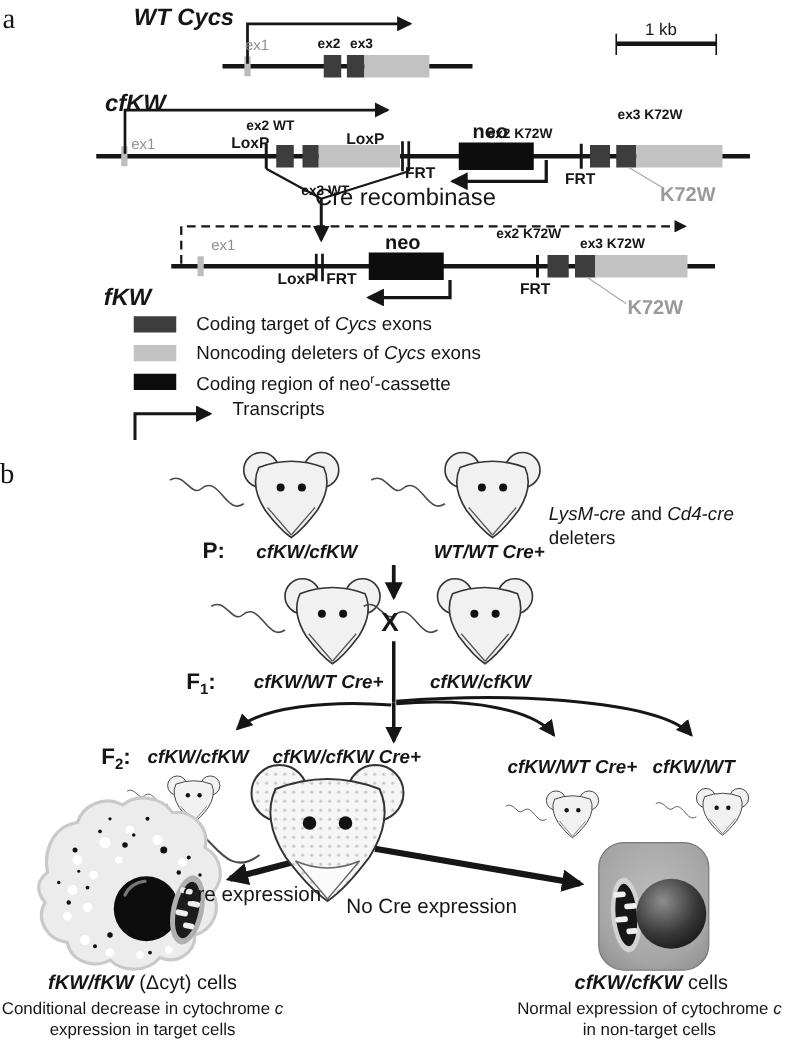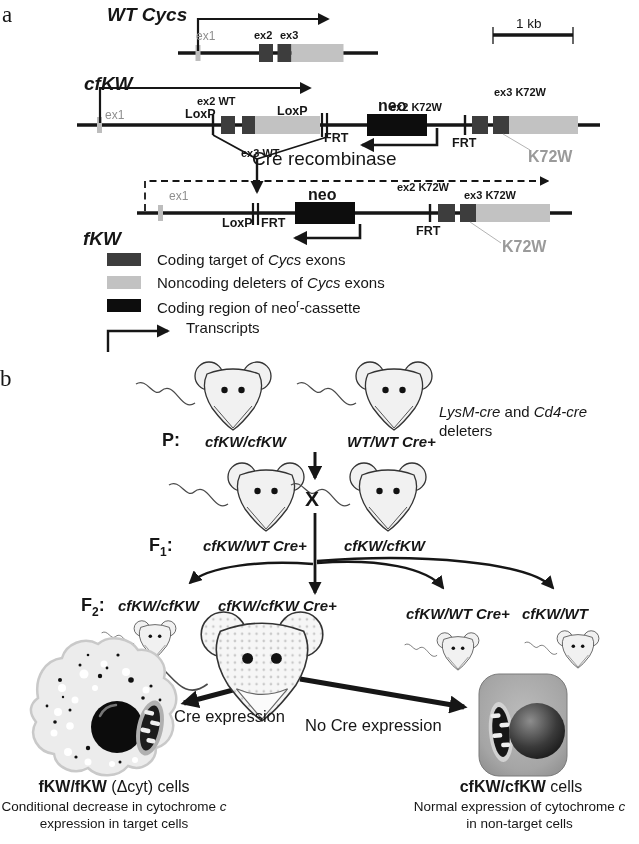--- a/index.html
+++ b/index.html
@@ -14,23 +14,23 @@
   .neo-lbl{font-size:16px;font-weight:bold;}
   .k72w{font-size:16px;font-weight:bold;color:#9a9a9a;}
   .cre-lbl{font-size:19px;}
   .scale-lbl{font-size:13.5px;}
   .legend-txt{font-size:15px;}
   .it{font-style:italic;}
   .geno{font-size:15px;font-weight:bold;font-style:italic;}
   .genrow{font-size:18px;font-weight:bold;}
   .genrow sub{font-size:12px;}
   .cross{font-size:21px;font-weight:bold;}
-  .expr{font-size:16.5px;margin-left:28px;}
+  .expr{font-size:16.5px;}
   .cell-name{font-size:16px;text-align:center;}
-  .cell-name b{}
+  .cell-name b{font-style:italic;}
   .cell-desc{font-size:13.5px;text-align:center;}
   .deleters{font-size:15px;}
   svg{position:absolute;left:0;top:0;}
   sup{font-size:10px;}
 </style>
 </head>
 <body>
 
 <div id="fig">
 

